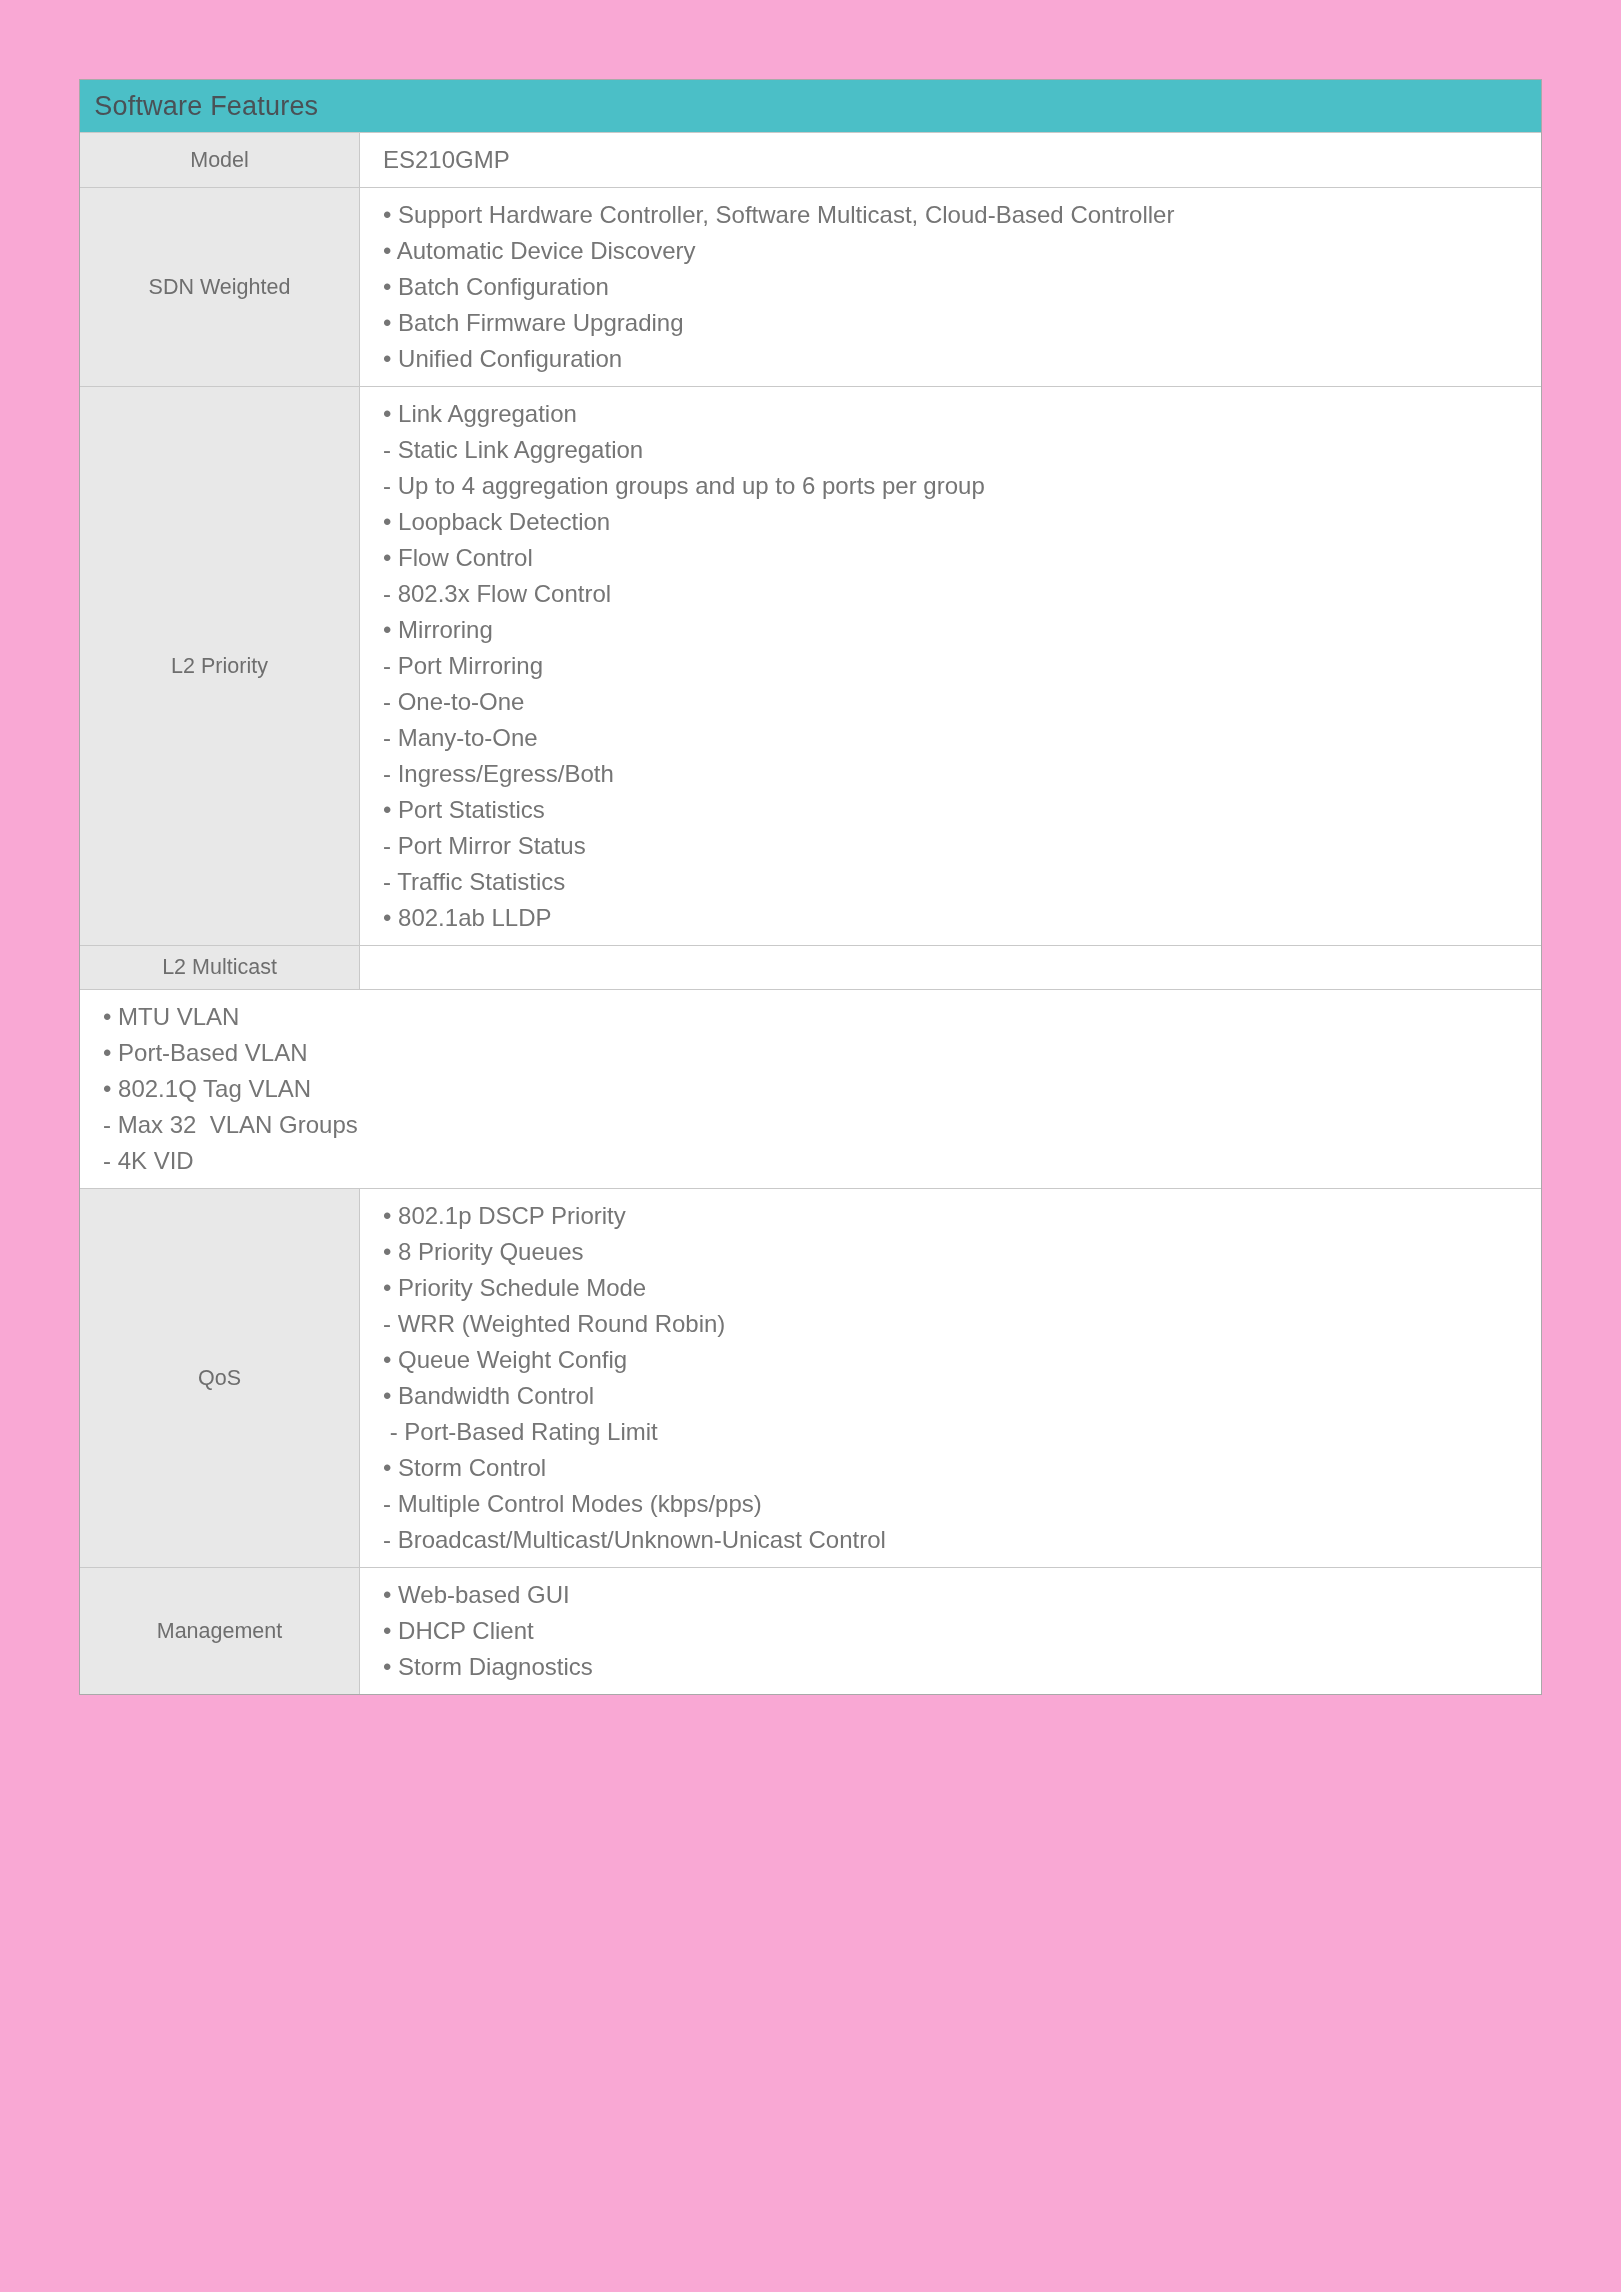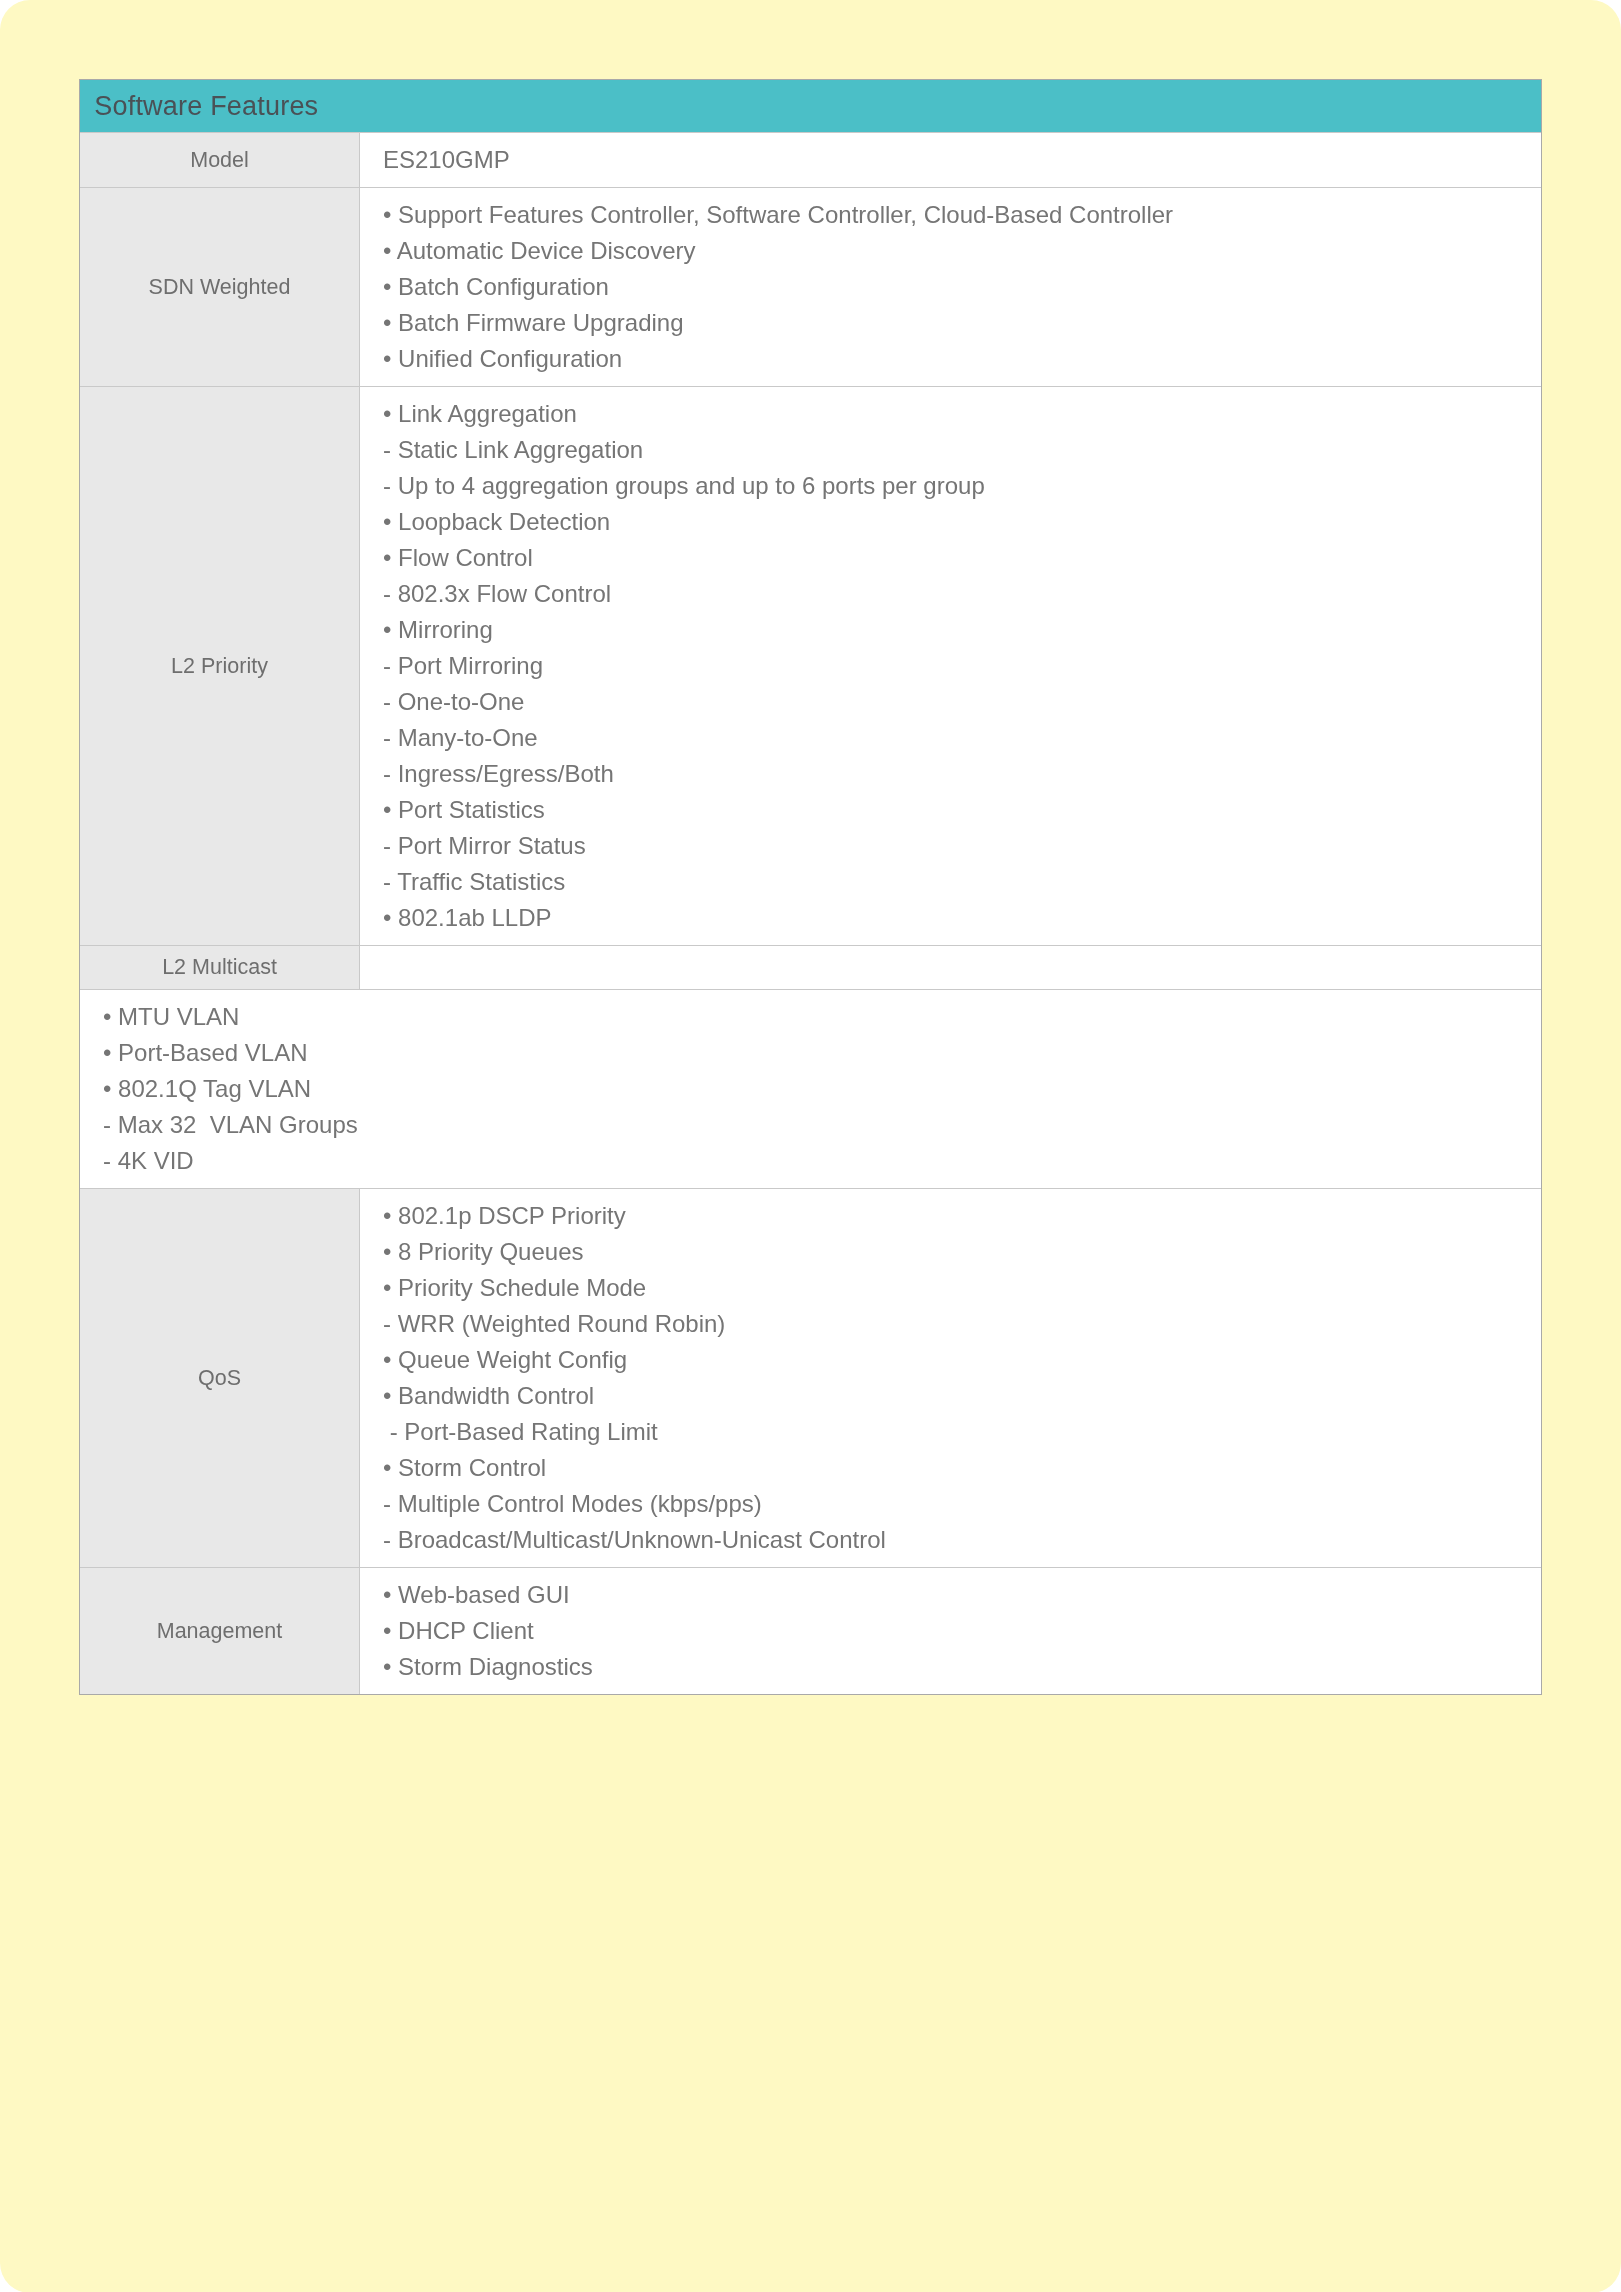--- a/index.html
+++ b/index.html
@@ -10,23 +10,22 @@
   body {
     width: 1621px;
     height: 2293px;
     font-family: "Liberation Sans", "DejaVu Sans", sans-serif;
     -webkit-font-smoothing: antialiased;
   }
   .sheet {
     position: relative;
     width: 1621px;
     height: 2293px;
-    background: #fef9c3;
+    background: #f9a8d4;
     overflow: hidden;
-    border-radius: 30px;
   }
   .features-table {
     position: absolute;
     left: 79px;
     top: 79px;
     width: 1461px;
     border: 1.8px solid var(--border-outer, #a9a9a9);
     background: #ffffff;
     box-sizing: content-box;
   }
@@ -81,21 +80,21 @@
       <span class="table-title">Software Features</span>
     </div>
 
     <div class="spec-row">
       <div class="row-label">Model</div>
       <div class="row-content">ES210GMP</div>
     </div>
 
     <div class="spec-row">
       <div class="row-label">SDN Weighted</div>
-      <div class="row-content">• Support Features Controller, Software Controller, Cloud-Based Controller
+      <div class="row-content">• Support Hardware Controller, Software Multicast, Cloud-Based Controller
 • Automatic Device Discovery
 • Batch Configuration
 • Batch Firmware Upgrading
 • Unified Configuration</div>
     </div>
 
     <div class="spec-row">
       <div class="row-label">L2 Priority</div>
       <div class="row-content">• Link Aggregation
 - Static Link Aggregation

